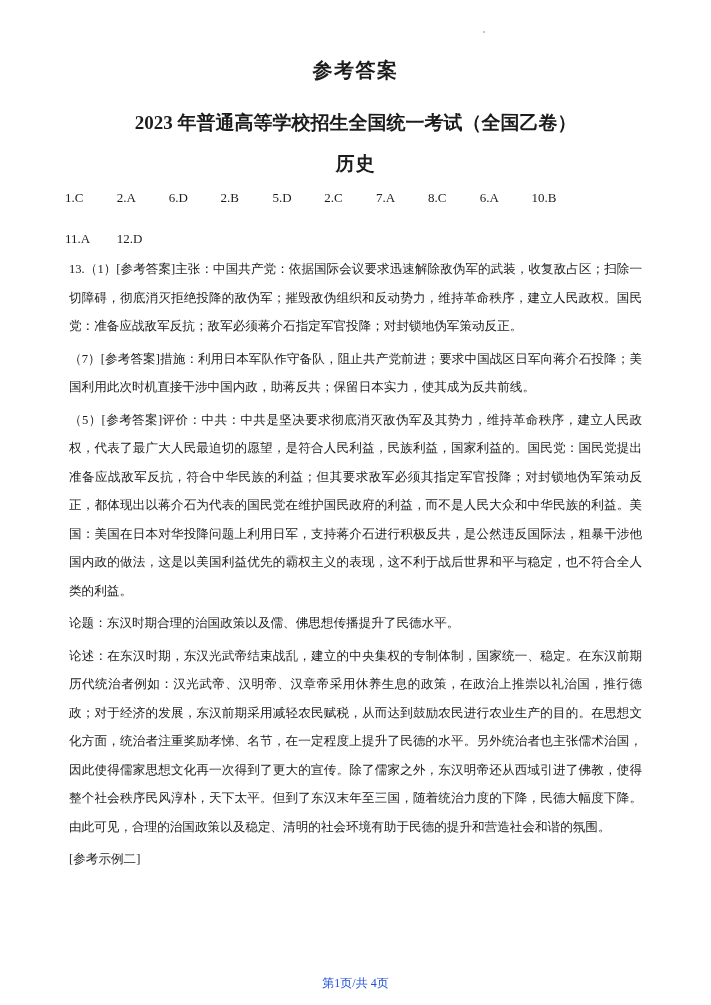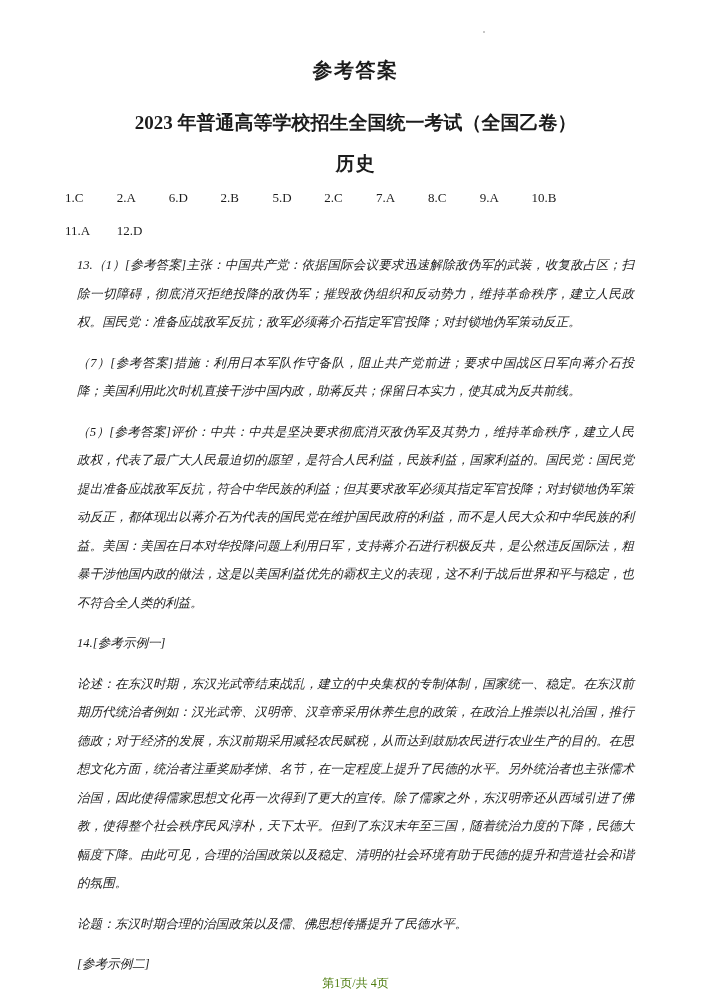--- a/index.html
+++ b/index.html
@@ -32,40 +32,40 @@
   .subject {
     margin: 15px 0 0 0;
     text-align: center;
     font-size: 19px;
     line-height: 26px;
     font-weight: bold;
     letter-spacing: 1px;
   }
   .answers { margin-top: 13px; font-size: 13px; }
   .answers-row { line-height: 16px; white-space: nowrap; }
-  .answers-row + .answers-row { margin-top: 17px; }
+  .answers-row + .answers-row { margin-top: 25px; }
   .answers-row .ans { display: inline-block; width: 48.6px; }
   .answers-row .ans:last-child { width: auto; text-align: center; }
   .body-text {
     margin-top: 8px;
     font-size: 12.6px;
     line-height: 28.5px;
     text-align: justify;
     text-justify: inter-ideograph;
   }
-  .body-text p { margin: 12px; padding: 0; font-style: italic; }
+  .body-text p { margin: 4px; padding: 0; }
   .footer {
     position: absolute;
     bottom: 14px;
     left: 0;
     width: 100%;
     text-align: center;
     font-size: 12px;
     line-height: 16px;
-    color: #4d7c0f;
+    color: #1d4ed8;
   }
   .artifact-dot {
     position: absolute;
     left: 483px;
     top: 31px;
     width: 2px;
     height: 2px;
     background: #b5b5b5;
     border-radius: 50%;
   }
@@ -84,34 +84,33 @@
     <div class="answers">
       <div class="answers-row">
         <span class="ans">1.C</span>
         <span class="ans">2.A</span>
         <span class="ans">6.D</span>
         <span class="ans">2.B</span>
         <span class="ans">5.D</span>
         <span class="ans">2.C</span>
         <span class="ans">7.A</span>
         <span class="ans">8.C</span>
-        <span class="ans">9.A</span>
+        <span class="ans">6.A</span>
         <span class="ans">10.B</span>
       </div>
       <div class="answers-row">
         <span class="ans">11.A</span>
         <span class="ans">12.D</span>
       </div>
     </div>
 
     <div class="body-text">
       <p>13.（1）[参考答案]主张：中国共产党：依据国际会议要求迅速解除敌伪军的武装，收复敌占区；扫除一切障碍，彻底消灭拒绝投降的敌伪军；摧毁敌伪组织和反动势力，维持革命秩序，建立人民政权。国民党：准备应战敌军反抗；敌军必须蒋介石指定军官投降；对封锁地伪军策动反正。</p>
       <p>（7）[参考答案]措施：利用日本军队作守备队，阻止共产党前进；要求中国战区日军向蒋介石投降；美国利用此次时机直接干涉中国内政，助蒋反共；保留日本实力，使其成为反共前线。</p>
       <p>（5）[参考答案]评价：中共：中共是坚决要求彻底消灭敌伪军及其势力，维持革命秩序，建立人民政权，代表了最广大人民最迫切的愿望，是符合人民利益，民族利益，国家利益的。国民党：国民党提出准备应战敌军反抗，符合中华民族的利益；但其要求敌军必须其指定军官投降；对封锁地伪军策动反正，都体现出以蒋介石为代表的国民党在维护国民政府的利益，而不是人民大众和中华民族的利益。美国：美国在日本对华投降问题上利用日军，支持蒋介石进行积极反共，是公然违反国际法，粗暴干涉他国内政的做法，这是以美国利益优先的霸权主义的表现，这不利于战后世界和平与稳定，也不符合全人类的利益。</p>
-      <p>14.[参考示例一]</p>
+      <p>论题：东汉时期合理的治国政策以及儒、佛思想传播提升了民德水平。</p>
       <p>论述：在东汉时期，东汉光武帝结束战乱，建立的中央集权的专制体制，国家统一、稳定。在东汉前期历代统治者例如：汉光武帝、汉明帝、汉章帝采用休养生息的政策，在政治上推崇以礼治国，推行德政；对于经济的发展，东汉前期采用减轻农民赋税，从而达到鼓励农民进行农业生产的目的。在思想文化方面，统治者注重奖励孝悌、名节，在一定程度上提升了民德的水平。另外统治者也主张儒术治国，因此使得儒家思想文化再一次得到了更大的宣传。除了儒家之外，东汉明帝还从西域引进了佛教，使得整个社会秩序民风淳朴，天下太平。但到了东汉末年至三国，随着统治力度的下降，民德大幅度下降。由此可见，合理的治国政策以及稳定、清明的社会环境有助于民德的提升和营造社会和谐的氛围。</p>
-      <p>论题：东汉时期合理的治国政策以及儒、佛思想传播提升了民德水平。</p>
       <p>[参考示例二]</p>
     </div>
   </div>
 
   <div class="footer">第1页/共 4页</div>
 </div>
 
 </body></html>

